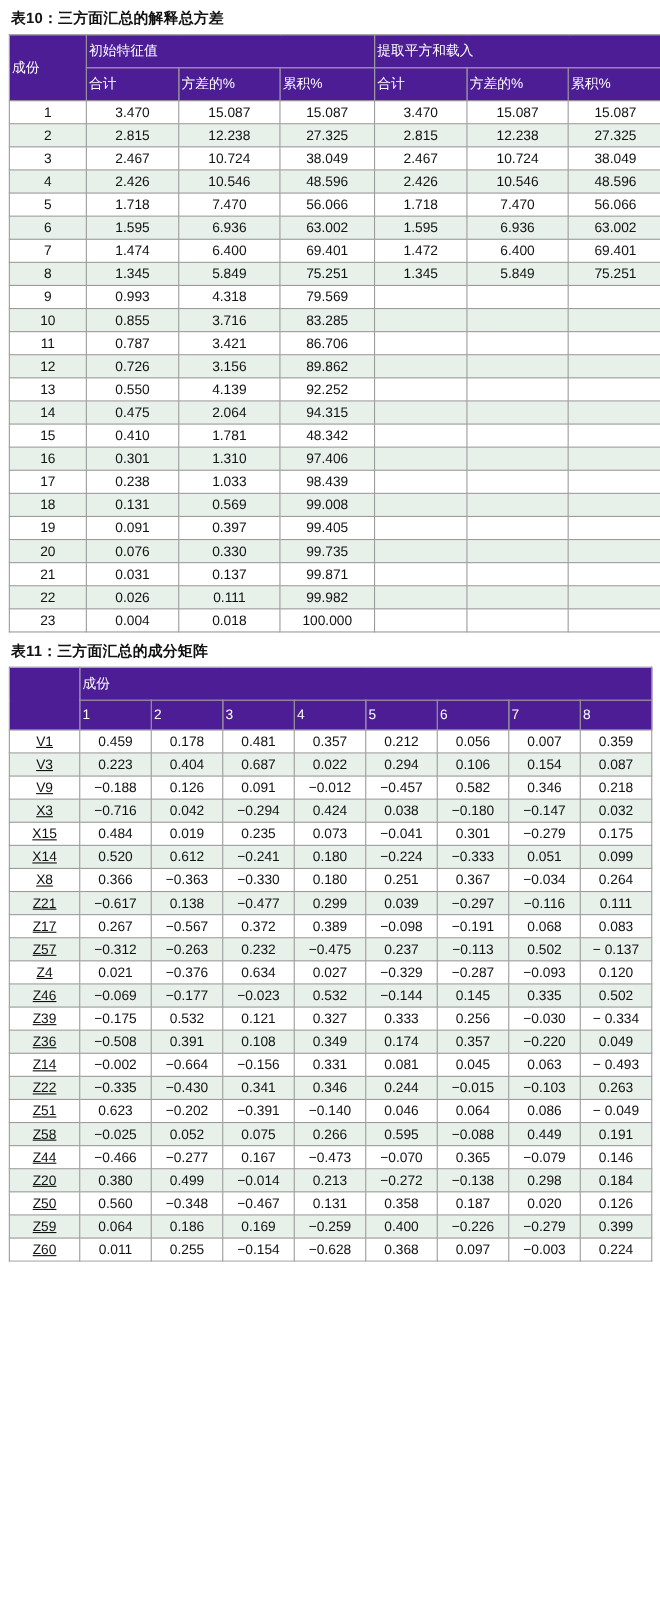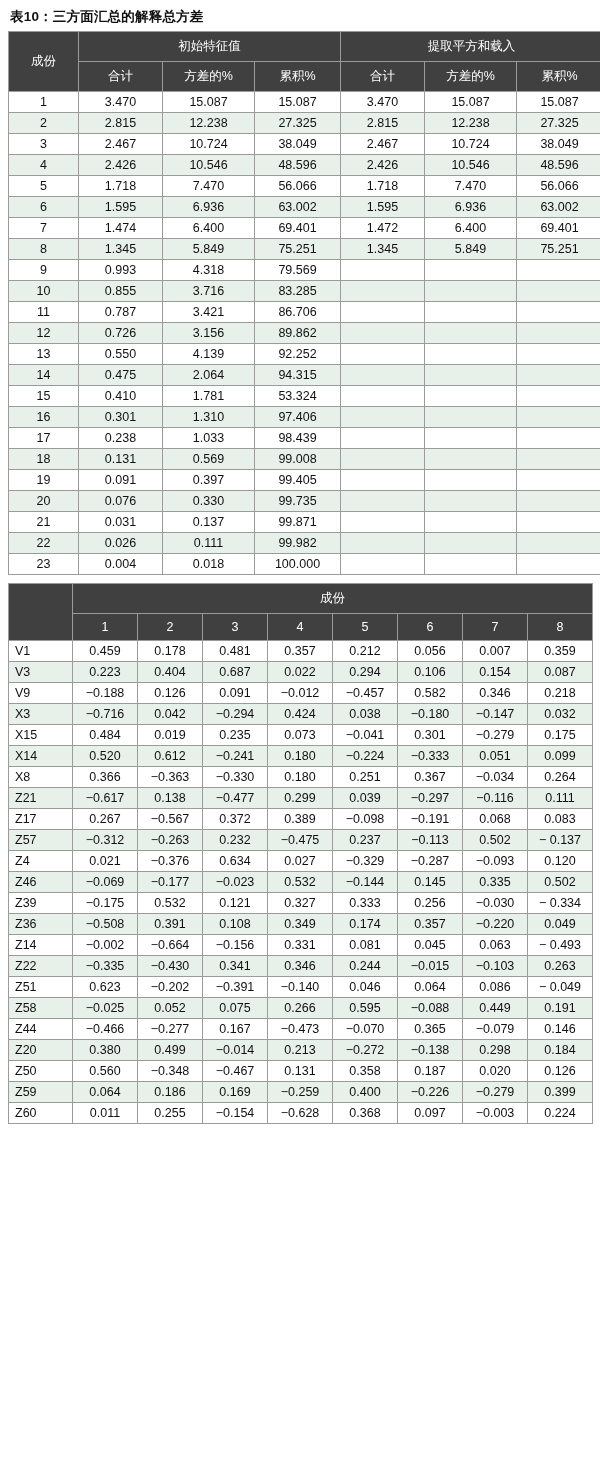--- a/index.html
+++ b/index.html
@@ -29,26 +29,26 @@
   table {
     border-collapse: collapse;
     width: 584px;
     table-layout: fixed;
   }
   table.t10 th, table.t10 td,
   table.t11 th, table.t11 td {
     border: 1px solid #9b9b9b;
   }
   thead th {
-    background: #404040;
+    background: #4c1d95;
     color: #ffffff;
     font-weight: normal;
     font-size: 12.5px;
     padding: 6px 2px;
-    text-align: center;
+    text-align: left;
     vertical-align: middle;
     border-color: #7a2b60;
   }
   tbody td {
     font-size: 12.5px;
     padding: 3px 6px;
     text-align: center;
     height: 21px;
     background: #ffffff;
   }
@@ -63,21 +63,22 @@
   table.t10 col.c3, table.t10 col.c6 { width: 86px; }
   table.t10 td.num { text-align: center; }
   table.t10 td.empty { }
   table.t10 th.rowhead-comp {
     width: 70px;
   }
   
   table.t11 col.c0 { width: 64px; }
   table.t11 col.cn { width: 65px; }
   table.t11 tbody td.label {
-    text-align: left;
+    text-align: center;
+    text-decoration: underline;
   }
   table.t11 tbody td.val {
     text-align: center;
   }
   .watermark {
     position: absolute;
     left: 0;
     right: 0;
     bottom: 6px;
     text-align: center;
@@ -244,21 +245,21 @@
           <td class="num">2.064</td>
           <td class="num">94.315</td>
           <td class="num empty"></td>
           <td class="num empty"></td>
           <td class="num empty"></td>
         </tr>
         <tr>
           <td>15</td>
           <td class="num">0.410</td>
           <td class="num">1.781</td>
-          <td class="num">53.324</td>
+          <td class="num">48.342</td>
           <td class="num empty"></td>
           <td class="num empty"></td>
           <td class="num empty"></td>
         </tr>
         <tr class="alt">
           <td>16</td>
           <td class="num">0.301</td>
           <td class="num">1.310</td>
           <td class="num">97.406</td>
           <td class="num empty"></td>
@@ -324,20 +325,21 @@
           <td class="num">0.004</td>
           <td class="num">0.018</td>
           <td class="num">100.000</td>
           <td class="num empty"></td>
           <td class="num empty"></td>
           <td class="num empty"></td>
         </tr>
       </tbody>
   </table>
 
+  <div class="caption">表11：三方面汇总的成分矩阵</div>
 
   <table class="t11">
     <colgroup>
       <col class="c0">
         <col class="cn">
         <col class="cn">
         <col class="cn">
         <col class="cn">
         <col class="cn">
         <col class="cn">

